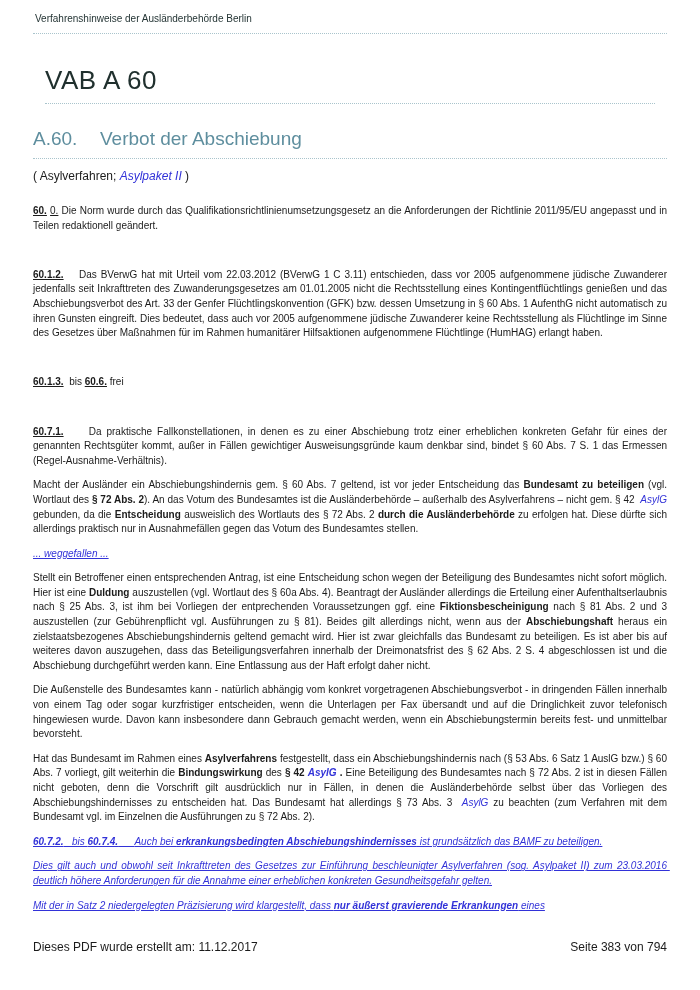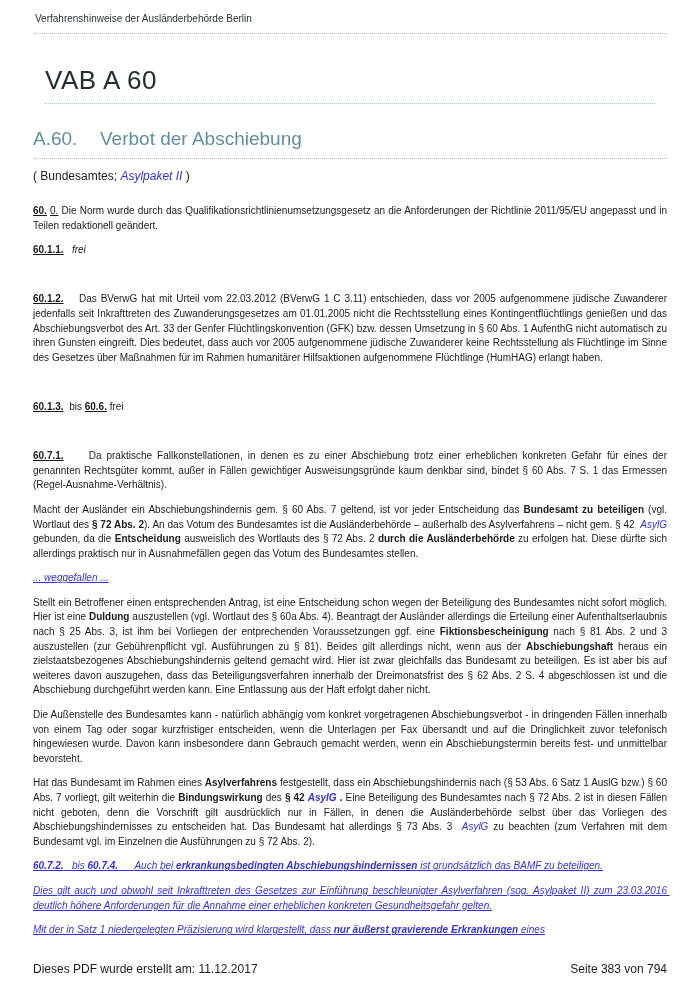--- a/index.html
+++ b/index.html
@@ -61,21 +61,21 @@
   }
   .para.blank{min-height:14.6px;}
   .s-b{font-weight:bold;}
   .s-i{font-style:italic;}
   .s-u{text-decoration:underline;}
   .s-l{color:var(--blue);}
   .s-c{color:var(--blue);text-decoration:underline;}
   .s-l{cursor:pointer;margin-top:12px;}
   .doc-footer{
     position:absolute;
-    left:33px;right:33px;top:962px;
+    left:33px;right:33px;top:940px;
     display:flex;
     justify-content:space-between;
     font-size:12px;
     color:var(--ink);
   }
 </style>
 </head>
 <body>
 
 <div class="page">
@@ -84,40 +84,39 @@
     <span>Verfahrenshinweise der Ausländerbehörde Berlin</span>
   </div>
 
   <h1 class="doc-code">VAB A 60</h1>
 
   <h2 class="section-heading">
     <span class="sec-num">A.60.</span><span>Verbot der Abschiebung</span>
   </h2>
 
   <p class="tags-line">
-    <span>( Bundesamtes; </span><span class="s-i s-l">Asylpaket II</span><span> )</span>
+    <span>( Asylverfahren; </span><span class="s-i s-l">Asylpaket II</span><span> )</span>
   </p>
 
   <div class="doc-body" id="doc-body">
       <p class="para"><span class="s-b s-u">60.</span><span> </span><span class="s-u">0.</span><span> Die Norm wurde durch das Qualifikationsrichtlinienumsetzungsgesetz an die Anforderungen der Richtlinie 2011/95/EU angepasst und in Teilen redaktionell geändert.</span></p>
-      <p class="para"><span class="s-b s-u">60.1.1.</span><span>   </span><span class="s-i">frei</span></p>
       <p class="para blank"></p>
       <p class="para"><span class="s-b s-u">60.1.2.</span><span>    </span><span>Das BVerwG hat mit Urteil vom 22.03.2012 (BVerwG 1 C 3.11) entschieden, dass vor 2005 aufgenommene jüdische Zuwanderer jedenfalls seit Inkrafttreten des Zuwanderungsgesetzes am 01.01.2005 nicht die Rechtsstellung eines Kontingentflüchtlings genießen und das Abschiebungsverbot des Art. 33 der Genfer Flüchtlingskonvention (GFK) bzw. dessen Umsetzung in § 60 Abs. 1 AufenthG nicht automatisch zu ihren Gunsten eingreift. Dies bedeutet, dass auch vor 2005 aufgenommene jüdische Zuwanderer keine Rechtsstellung als Flüchtlinge im Sinne des Gesetzes über Maßnahmen für im Rahmen humanitärer Hilfsaktionen aufgenommene Flüchtlinge (HumHAG) erlangt haben.</span></p>
       <p class="para blank"></p>
       <p class="para"><span class="s-b s-u">60.1.3.</span><span>  bis </span><span class="s-b s-u">60.6.</span><span> frei</span></p>
       <p class="para blank"></p>
       <p class="para"><span class="s-b s-u">60.7.1.</span><span>     </span><span>Da praktische Fallkonstellationen, in denen es zu einer Abschiebung trotz einer erheblichen konkreten Gefahr für eines der genannten Rechtsgüter kommt, außer in Fällen gewichtiger Ausweisungsgründe kaum denkbar sind, bindet § 60 Abs. 7 S. 1 das Ermessen (Regel-Ausnahme-Verhältnis).</span></p>
       <p class="para"><span>Macht der Ausländer ein Abschiebungshindernis gem. § 60 Abs. 7 geltend, ist vor jeder Entscheidung das </span><span class="s-b">Bundesamt zu beteiligen</span><span> (vgl. Wortlaut des </span><span class="s-b">§ 72 Abs. 2</span><span>). An das Votum des Bundesamtes ist die Ausländerbehörde – außerhalb des Asylverfahrens – nicht gem. § 42  </span><span class="s-i s-l">AsylG</span><span> gebunden, da die </span><span class="s-b">Entscheidung</span><span> ausweislich des Wortlauts des § 72 Abs. 2 </span><span class="s-b">durch die Ausländerbehörde</span><span> zu erfolgen hat. Diese dürfte sich allerdings praktisch nur in Ausnahmefällen gegen das Votum des Bundesamtes stellen.</span></p>
       <p class="para"><span class="s-i s-c">... weggefallen ...</span></p>
       <p class="para"><span>Stellt ein Betroffener einen entsprechenden Antrag, ist eine Entscheidung schon wegen der Beteiligung des Bundesamtes nicht sofort möglich. Hier ist eine </span><span class="s-b">Duldung</span><span> auszustellen (vgl. Wortlaut des § 60a Abs. 4). Beantragt der Ausländer allerdings die Erteilung einer Aufenthaltserlaubnis nach § 25 Abs. 3, ist ihm bei Vorliegen der entprechenden Voraussetzungen ggf. eine </span><span class="s-b">Fiktionsbescheinigung</span><span> nach § 81 Abs. 2 und 3 auszustellen (zur Gebührenpflicht vgl. Ausführungen zu § 81). Beides gilt allerdings nicht, wenn aus der </span><span class="s-b">Abschiebungshaft</span><span> heraus ein zielstaatsbezogenes Abschiebungshindernis geltend gemacht wird. Hier ist zwar gleichfalls das Bundesamt zu beteiligen. Es ist aber bis auf weiteres davon auszugehen, dass das Beteiligungsverfahren innerhalb der Dreimonatsfrist des § 62 Abs. 2 S. 4 abgeschlossen ist und die Abschiebung durchgeführt werden kann. Eine Entlassung aus der Haft erfolgt daher nicht.</span></p>
       <p class="para"><span>Die Außenstelle des Bundesamtes kann - natürlich abhängig vom konkret vorgetragenen Abschiebungsverbot - in dringenden Fällen innerhalb von einem Tag oder sogar kurzfristiger entscheiden, wenn die Unterlagen per Fax übersandt und auf die Dringlichkeit zuvor telefonisch hingewiesen wurde. Davon kann insbesondere dann Gebrauch gemacht werden, wenn ein Abschiebungstermin bereits fest- und unmittelbar bevorsteht.</span></p>
       <p class="para"><span>Hat das Bundesamt im Rahmen eines </span><span class="s-b">Asylverfahrens</span><span> festgestellt, dass ein Abschiebungshindernis nach (§ 53 Abs. 6 Satz 1 AuslG bzw.) § 60 Abs. 7 vorliegt, gilt weiterhin die </span><span class="s-b">Bindungswirkung</span><span> des </span><span class="s-b">§ 42 </span><span class="s-b s-i s-l">AsylG</span><span class="s-b"> .</span><span> Eine Beteiligung des Bundesamtes nach § 72 Abs. 2 ist in diesen Fällen nicht geboten, denn die Vorschrift gilt ausdrücklich nur in Fällen, in denen die Ausländerbehörde selbst über das Vorliegen des Abschiebungshindernisses zu entscheiden hat. Das Bundesamt hat allerdings § 73 Abs. 3  </span><span class="s-i s-l">AsylG</span><span> zu beachten (zum Verfahren mit dem Bundesamt vgl. im Einzelnen die Ausführungen zu § 72 Abs. 2).</span></p>
-      <p class="para"><span class="s-b s-u s-i s-c">60.7.2.</span><span class="s-i s-c">   bis </span><span class="s-b s-u s-i s-c">60.7.4.</span><span class="s-i s-c">      </span><span class="s-i s-c">Auch bei </span><span class="s-b s-i s-c">erkrankungsbedingten Abschiebungshindernissen</span><span class="s-i s-c"> ist grundsätzlich das BAMF zu beteiligen.</span></p>
+      <p class="para"><span class="s-b s-u s-i s-c">60.7.2.</span><span class="s-i s-c">   bis </span><span class="s-b s-u s-i s-c">60.7.4.</span><span class="s-i s-c">      </span><span class="s-i s-c">Auch bei </span><span class="s-b s-i s-c">erkrankungsbedingten Abschiebungshindernisses</span><span class="s-i s-c"> ist grundsätzlich das BAMF zu beteiligen.</span></p>
       <p class="para"><span class="s-i s-c">Dies gilt auch und obwohl seit Inkrafttreten des Gesetzes zur Einführung beschleunigter Asylverfahren (sog. Asylpaket II) zum 23.03.2016 deutlich höhere Anforderungen für die Annahme einer erheblichen konkreten Gesundheitsgefahr gelten.</span></p>
-      <p class="para"><span class="s-i s-c">Mit der in Satz 1 niedergelegten Präzisierung wird klargestellt, dass </span><span class="s-b s-i s-c">nur äußerst gravierende Erkrankungen</span><span class="s-i s-c"> eines</span></p>
+      <p class="para"><span class="s-i s-c">Mit der in Satz 2 niedergelegten Präzisierung wird klargestellt, dass </span><span class="s-b s-i s-c">nur äußerst gravierende Erkrankungen</span><span class="s-i s-c"> eines</span></p>
     </div>
 
   <div class="doc-footer">
     <span>Dieses PDF wurde erstellt am: 11.12.2017</span>
     <span>Seite 383 von 794</span>
   </div>
 
 </div>
 
 </body></html>

